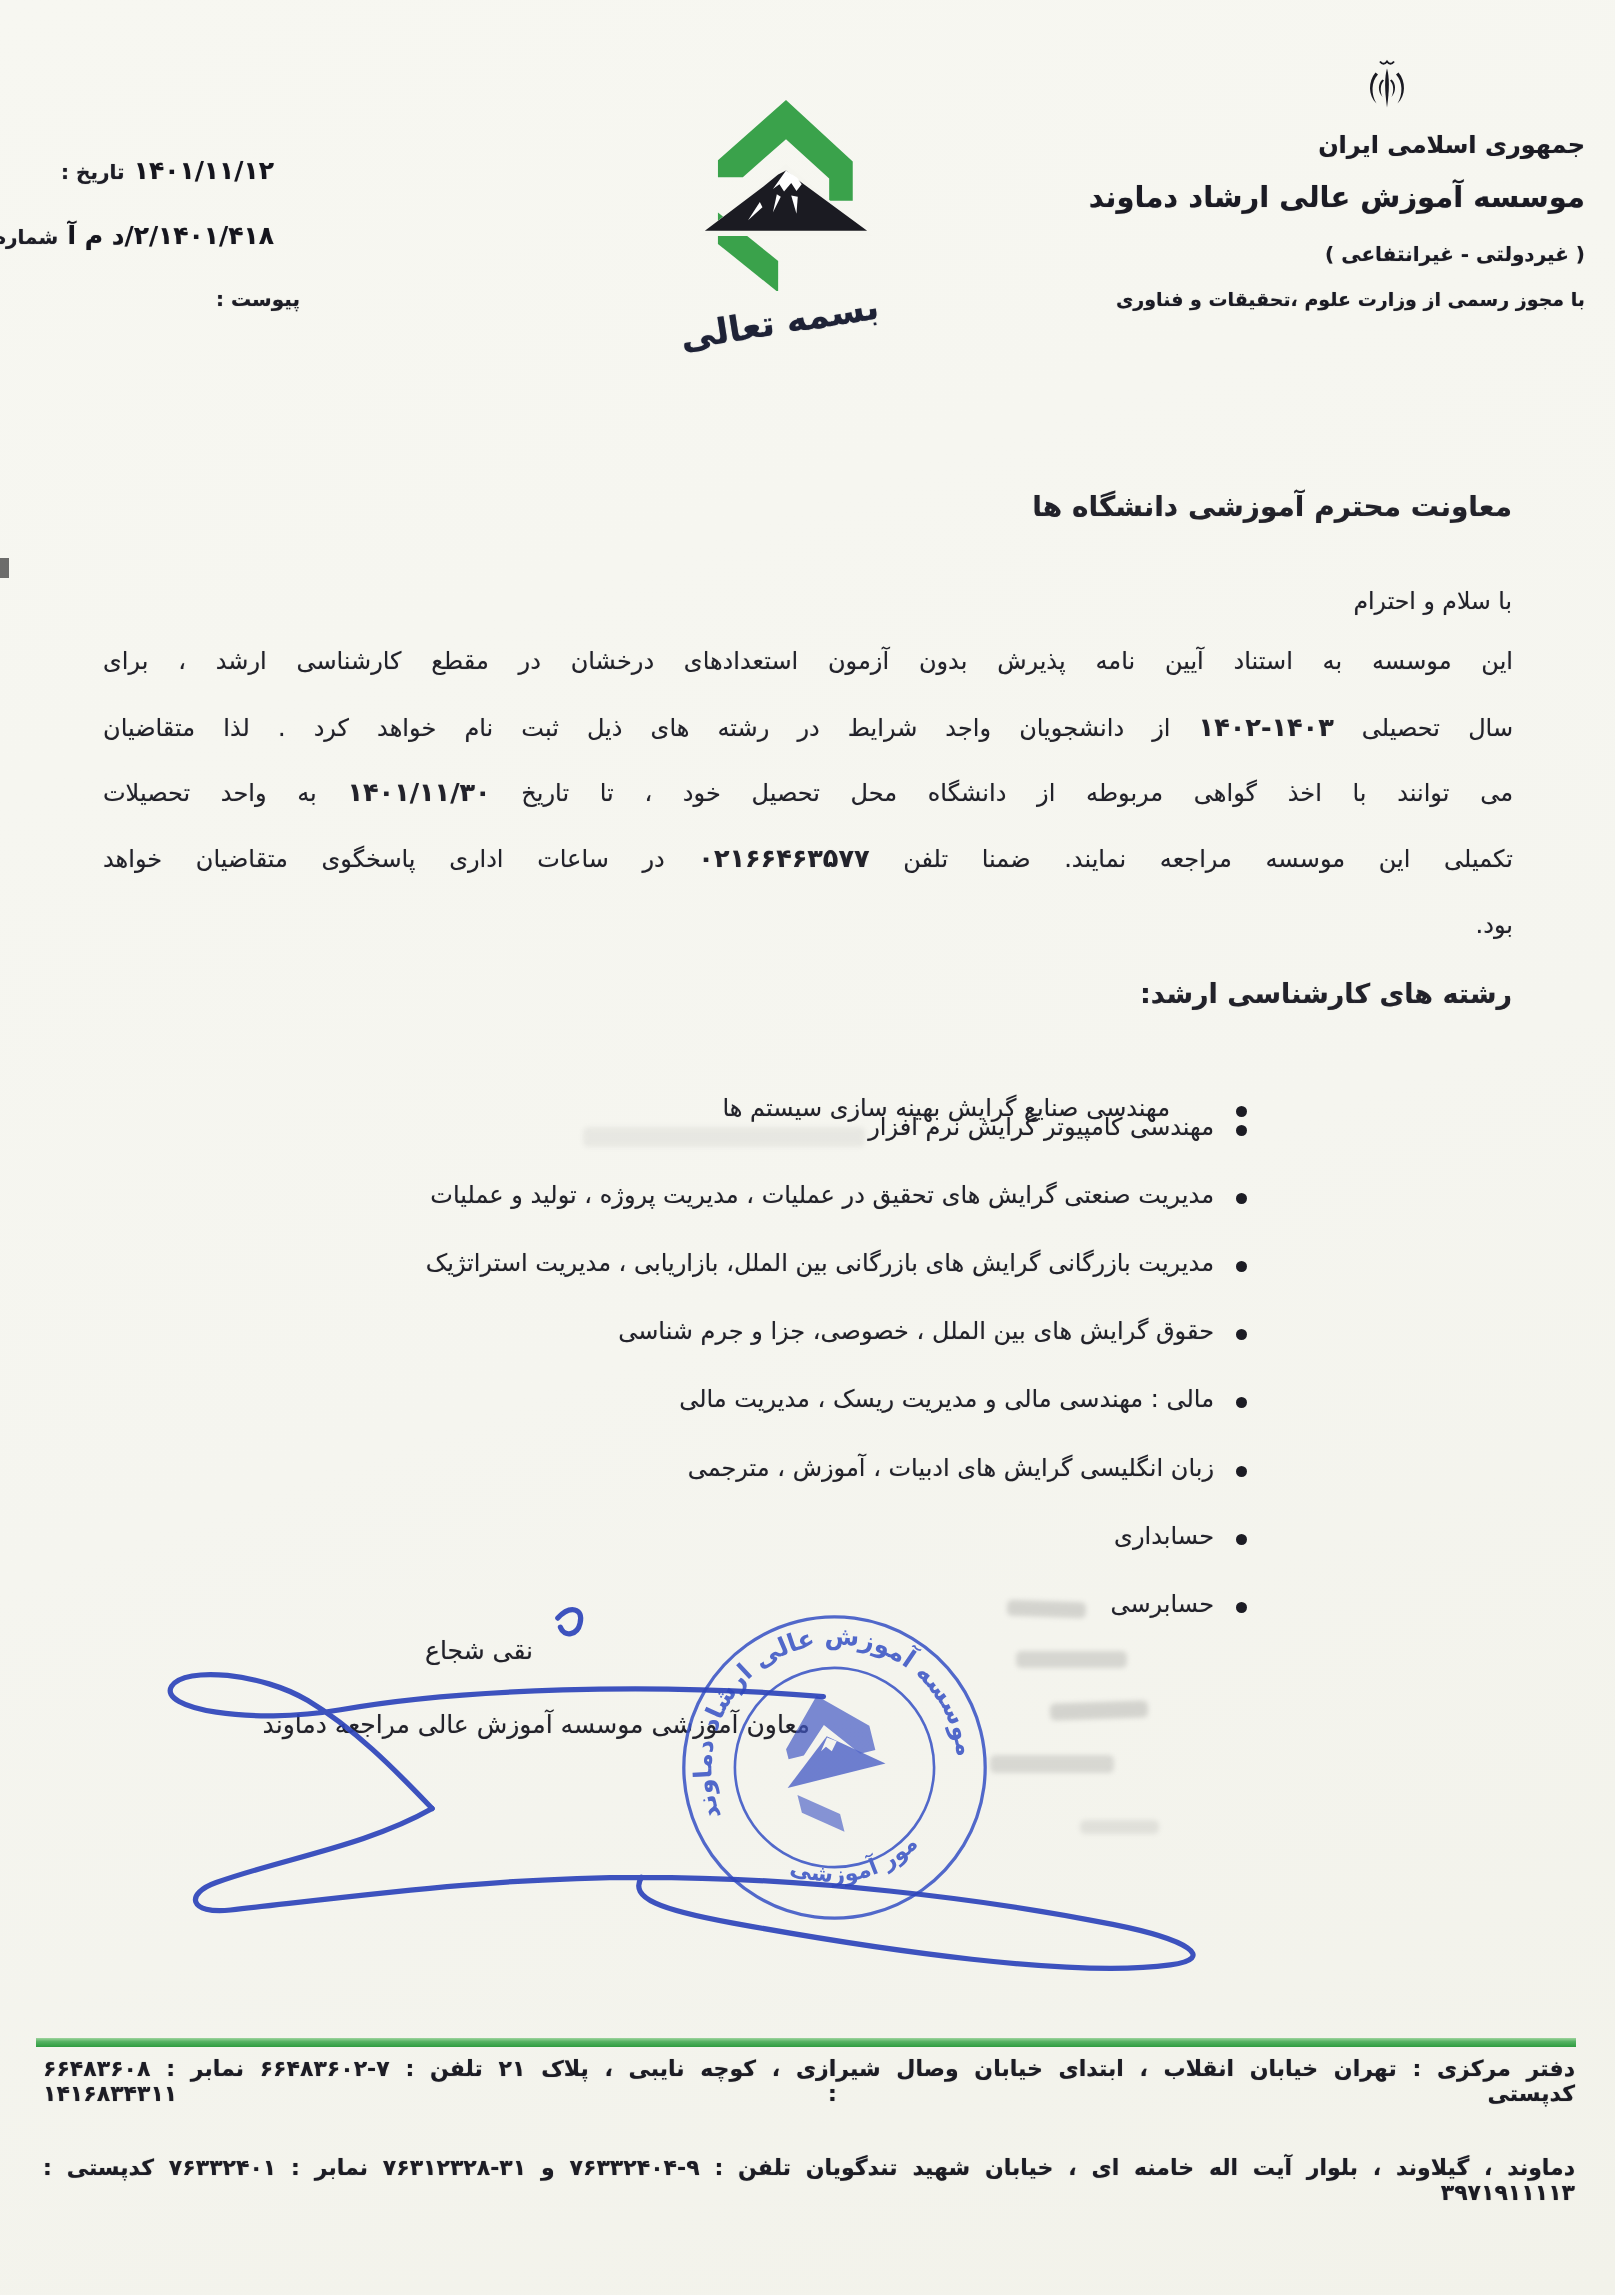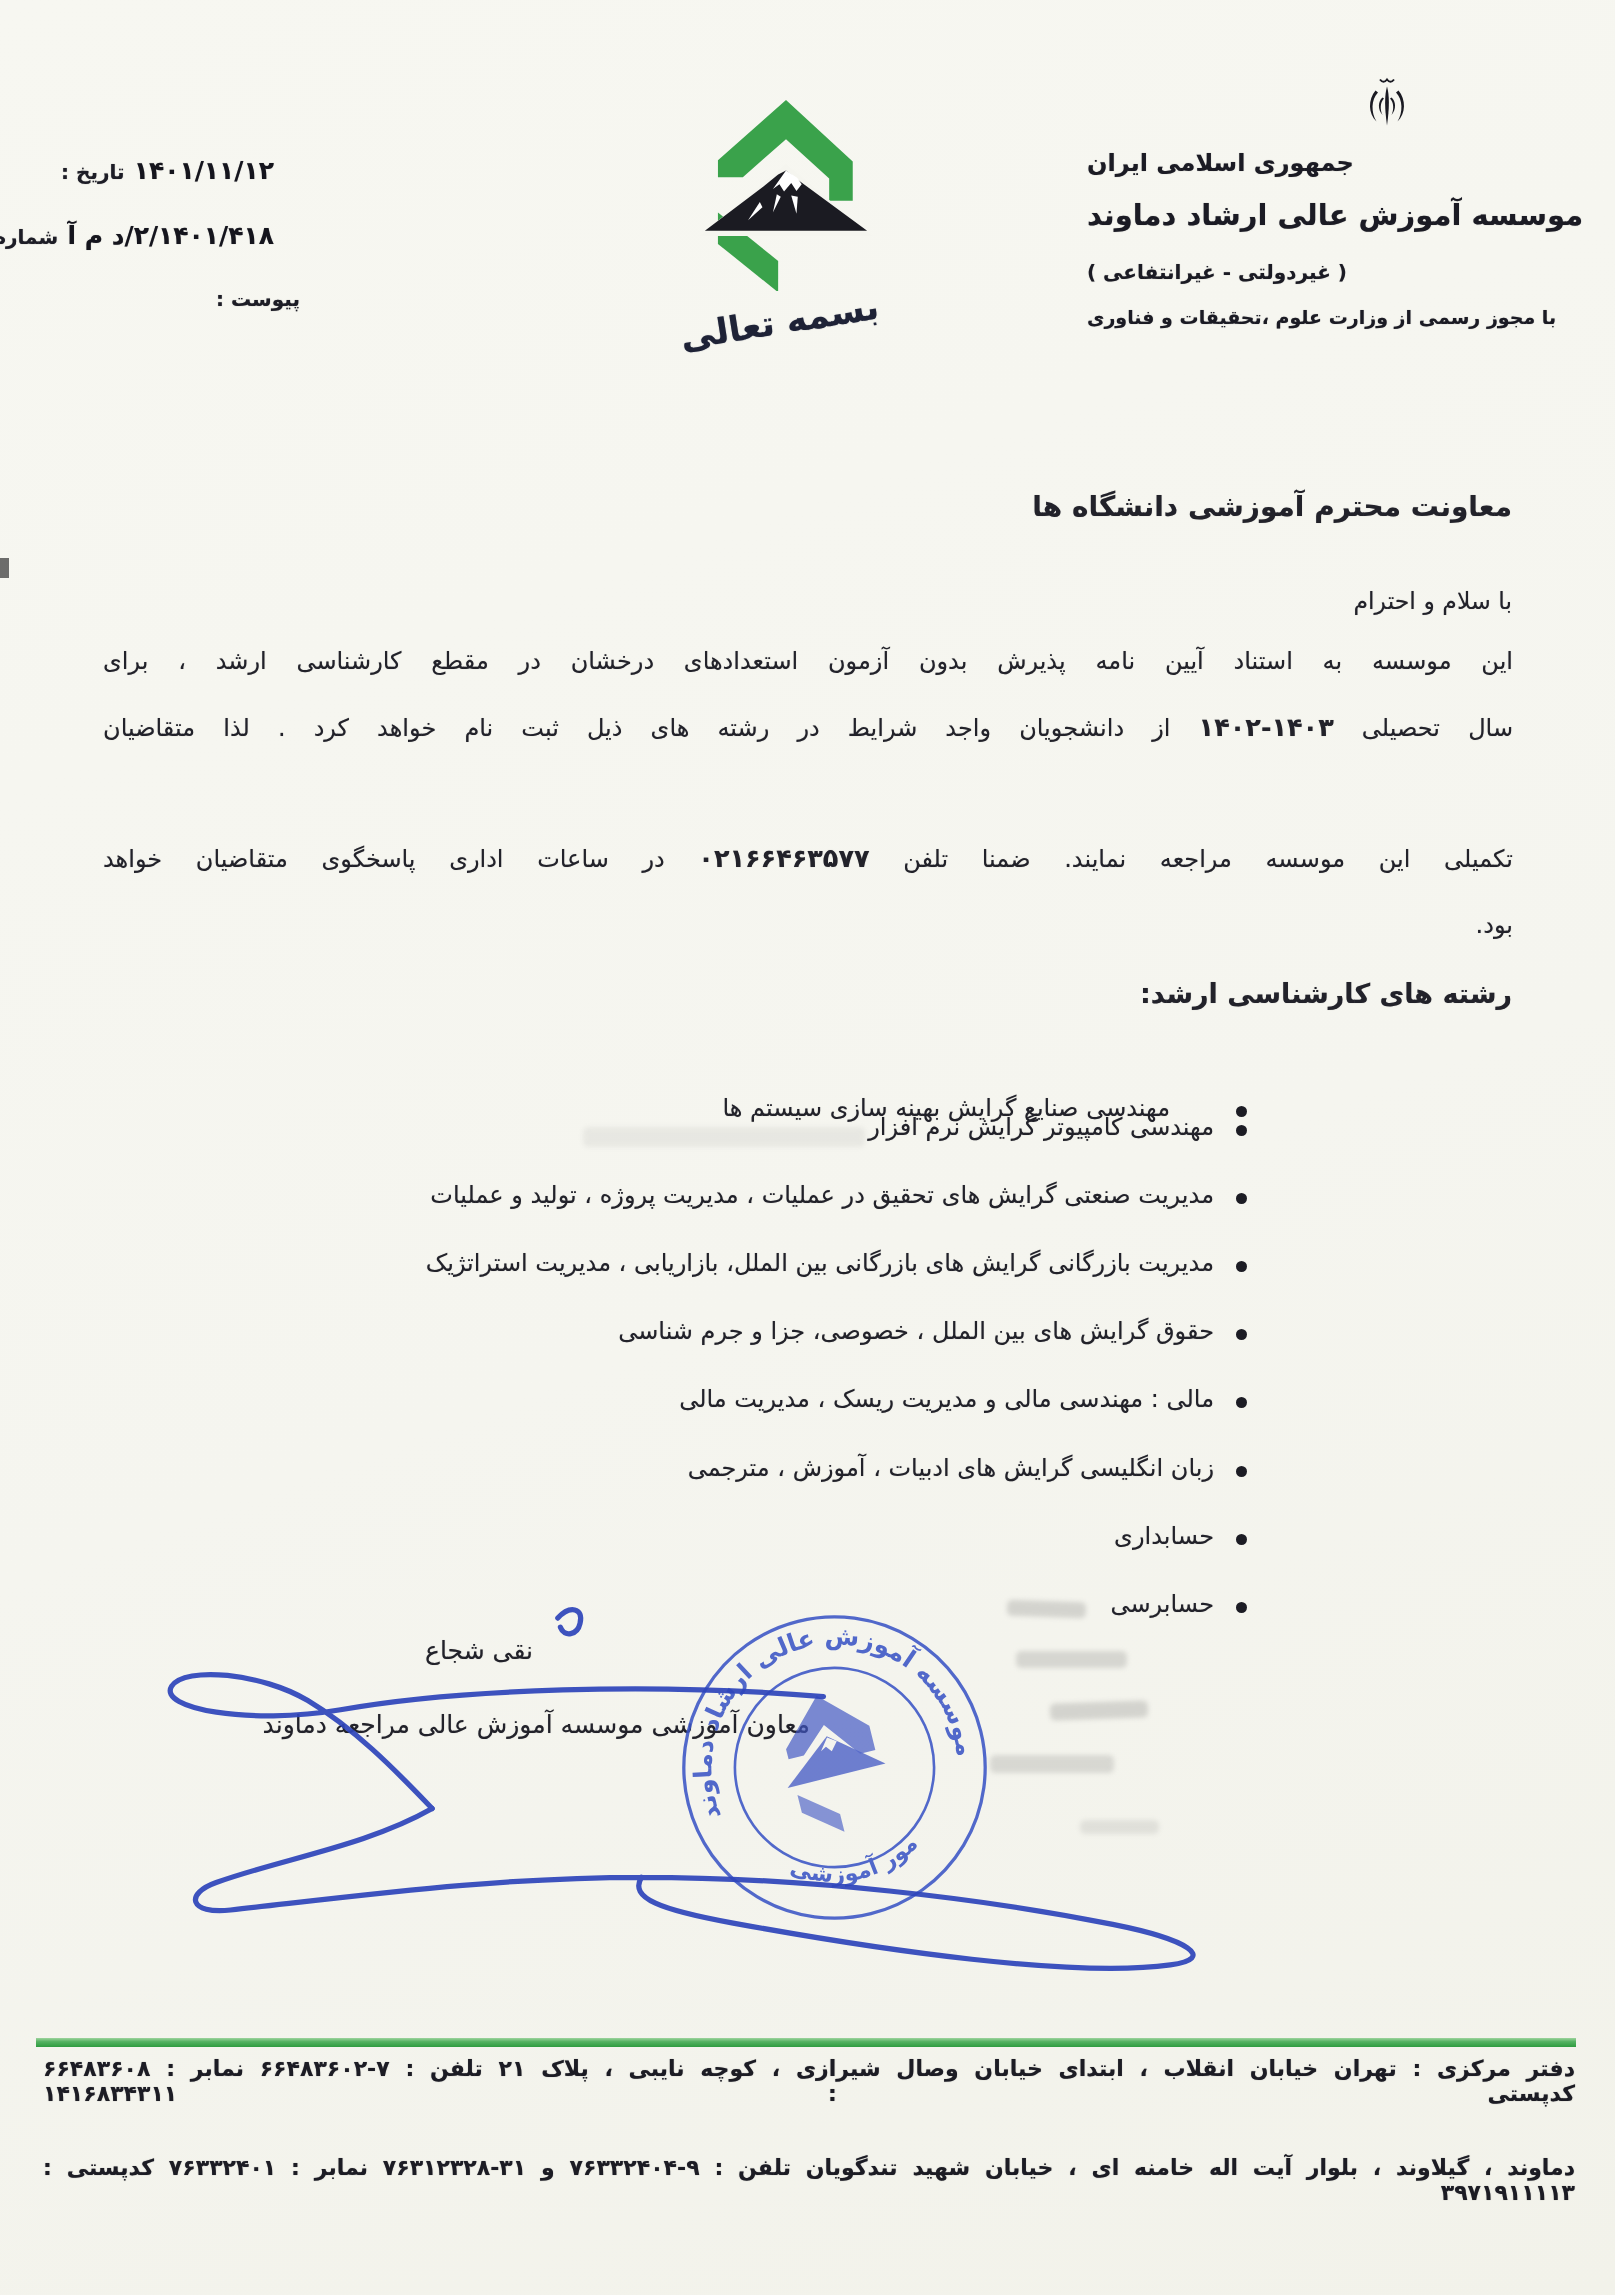--- a/index.html
+++ b/index.html
@@ -4,21 +4,21 @@
 <style>
   html,body{margin:0;padding:0;background:#e8e8e2;}
   .page{position:relative;width:1615px;height:2295px;overflow:hidden;
         background:linear-gradient(160deg,#f7f7f1 0%,#f5f5ef 55%,#f2f2ea 100%);
         font-family:"DejaVu Sans","Liberation Sans",sans-serif;color:#22222a;}
   .abs{position:absolute;}
   .rtl{direction:rtl;unicode-bidi:plaintext;}
   .ink{color:#22222a;text-shadow:0 0 0.8px rgba(20,20,30,.38);}
   .b{font-weight:700;}
   
-  .lh{position:absolute;left:1087px;top:72px;width:498px;text-align:left;direction:rtl;}
+  .lh{position:absolute;left:1087px;top:54px;width:498px;text-align:right;direction:rtl;}
   .lh div{text-shadow:0 0 0.9px rgba(10,10,20,.45);color:#1b1b24;}
   .lh-1{margin-top:77px;font-size:24px;font-weight:700;}
   .lh-2{margin-top:18.3px;font-size:26px;font-weight:700;}
   .lh-3{margin-top:21px;font-size:29px;font-weight:700;}
   .lh-4{margin-top:27.5px;font-size:20px;font-weight:600;}
   .lh-5{margin-top:22px;font-size:19px;font-weight:600;}
   
   .meta-row{position:absolute;right:1315px;white-space:nowrap;direction:rtl;text-align:right;}
   .meta-label{font-size:20px;font-weight:700;color:#1d1d26;text-shadow:0 0 0.9px rgba(10,10,20,.5);}
   .meta-value{font-size:25px;font-weight:700;color:#15151d;margin-right:26px;text-shadow:0 0 0.8px rgba(10,10,20,.45);}
@@ -85,20 +85,21 @@
   </div>
   <div class="meta-row" style="top:287px;">
     <span class="meta-label">پیوست :</span>
   </div>
 
   <div class="recipient ink">معاونت محترم آموزشی دانشگاه ها</div>
   <div class="salutation ink">با سلام و احترام</div>
 
   <div class="bodyline ink" style="top:638px;"><span>این موسسه به استناد آیین نامه پذیرش بدون آزمون استعدادهای درخشان در مقطع کارشناسی ارشد ، برای</span></div>
   <div class="bodyline ink" style="top:704px;"><span>سال تحصیلی </span><span class="b">۱۴۰۳-۱۴۰۲</span><span> از دانشجویان واجد شرایط در رشته های ذیل ثبت نام خواهد کرد . لذا متقاضیان</span></div>
+  <div class="bodyline ink" style="top:769px;"><span>می توانند با اخذ گواهی مربوطه از دانشگاه محل تحصیل خود ، تا تاریخ </span><span class="b">۱۴۰۱/۱۱/۳۰</span><span> به واحد تحصیلات</span></div>
   <div class="bodyline ink" style="top:835px;"><span>تکمیلی این موسسه مراجعه نمایند. ضمنا تلفن </span><span class="b">۰۲۱۶۶۴۶۳۵۷۷</span><span> در ساعات اداری پاسخگوی متقاضیان خواهد</span></div>
   <div class="bodyline last ink" style="top:902px;"><span>بود.</span></div>
 
   <div class="list-heading ink">رشته های کارشناسی ارشد:</div>
 
   <div class="program ink" style="top:1094px;gap:44px;">
       <span class="dot"></span>
       <span>مهندسی صنایع گرایش بهینه سازی سیستم ها</span>
     </div>
   <div class="program ink" style="top:1113px;">

